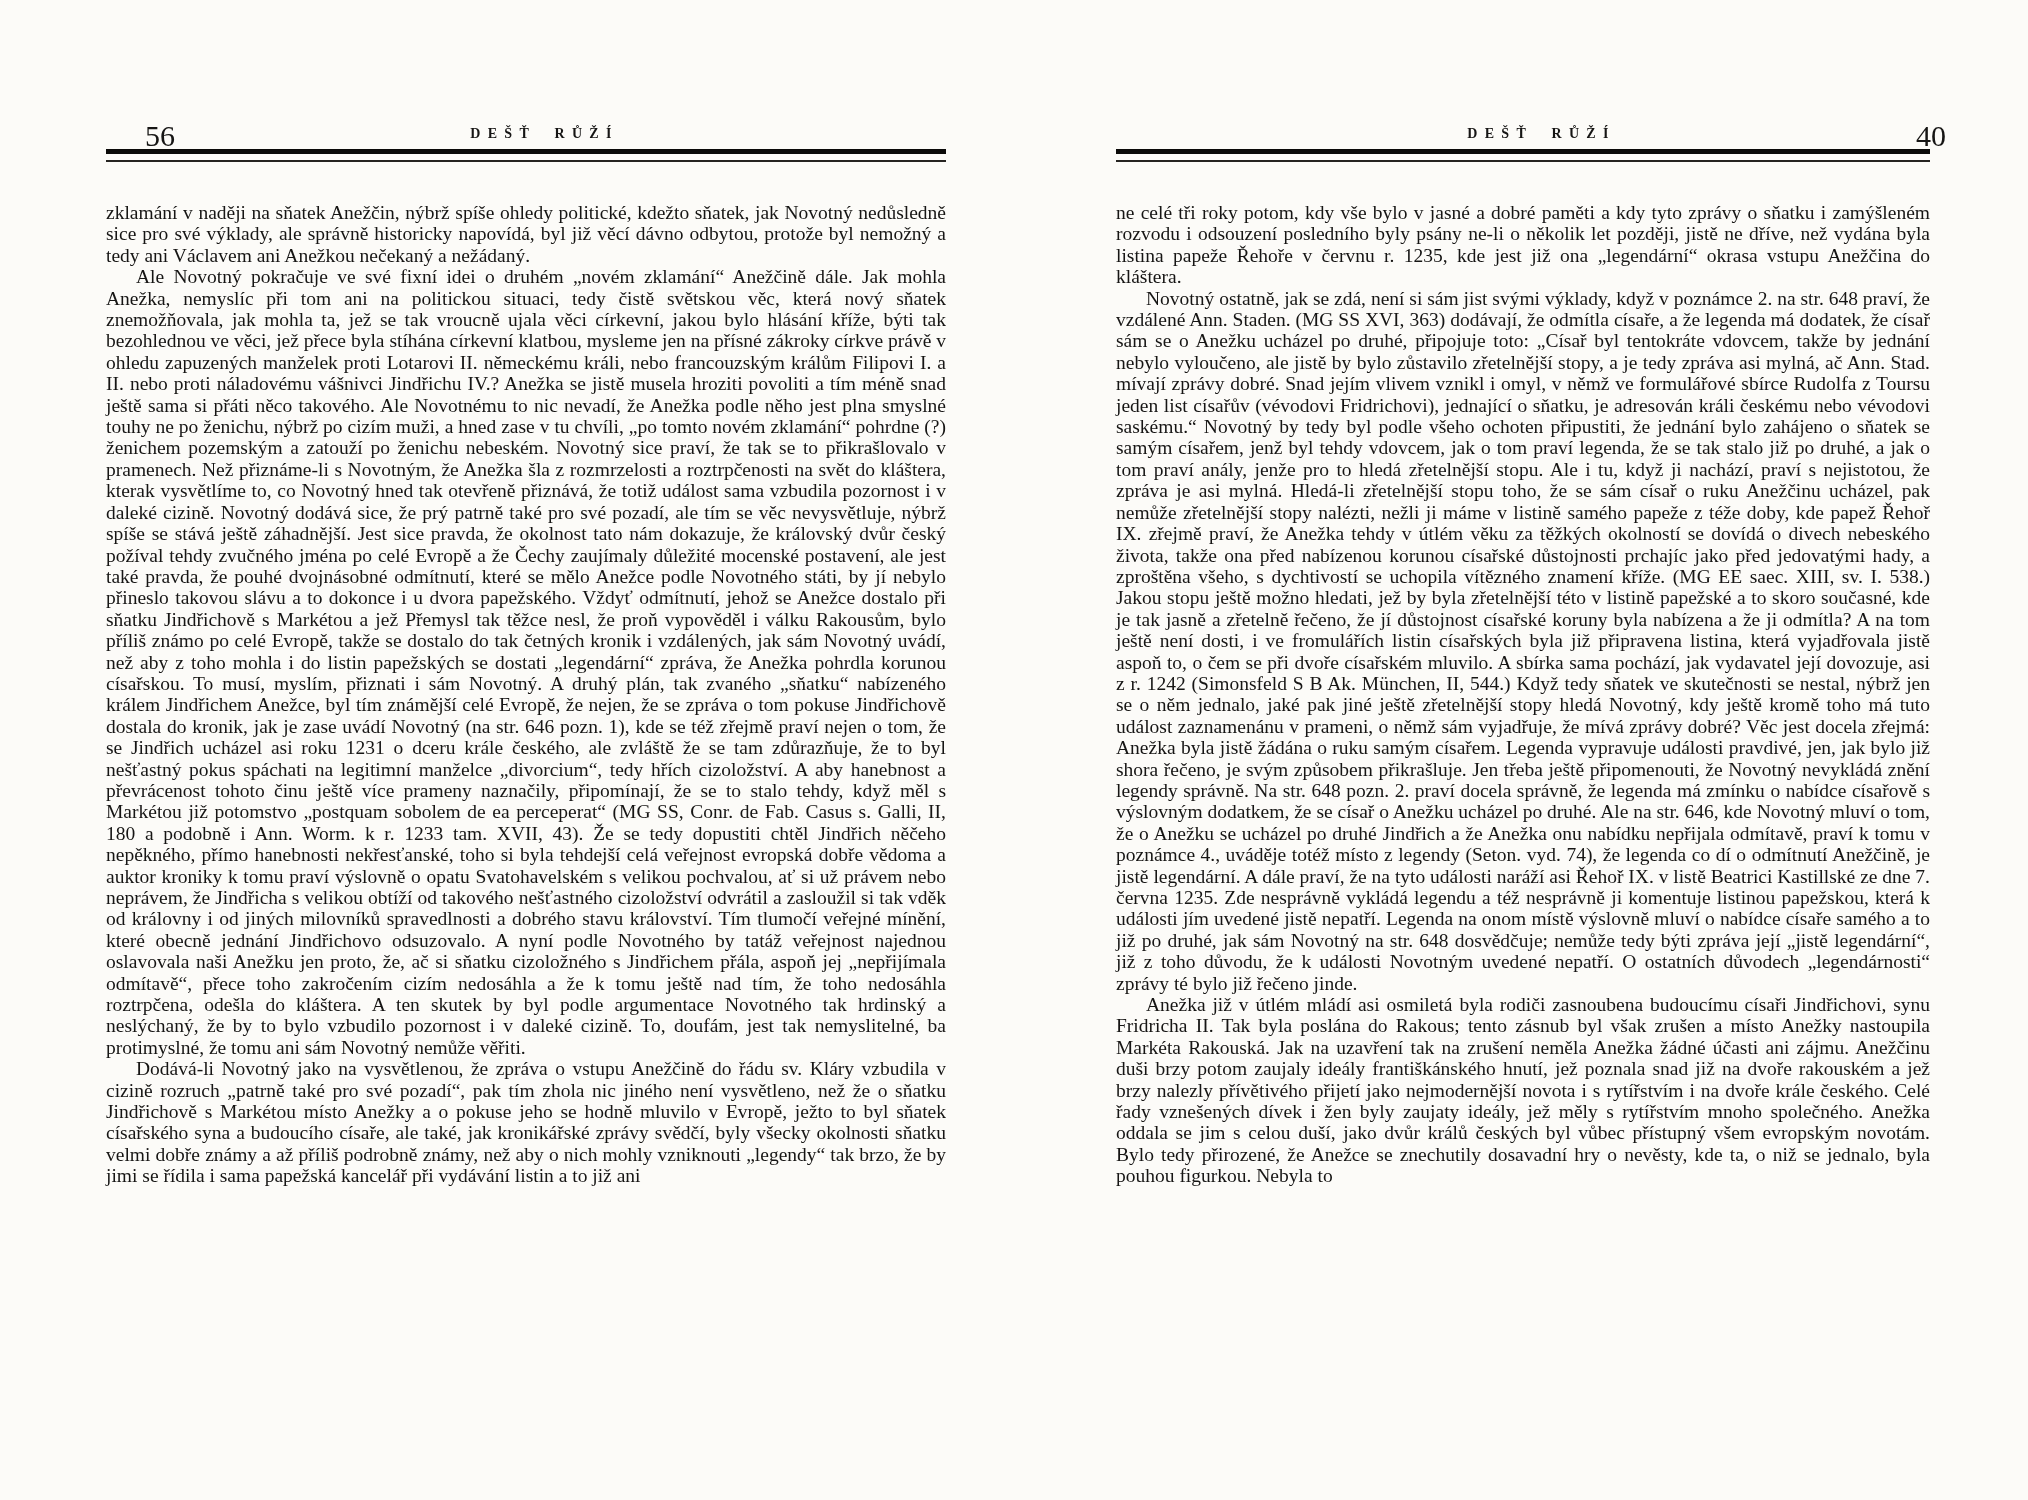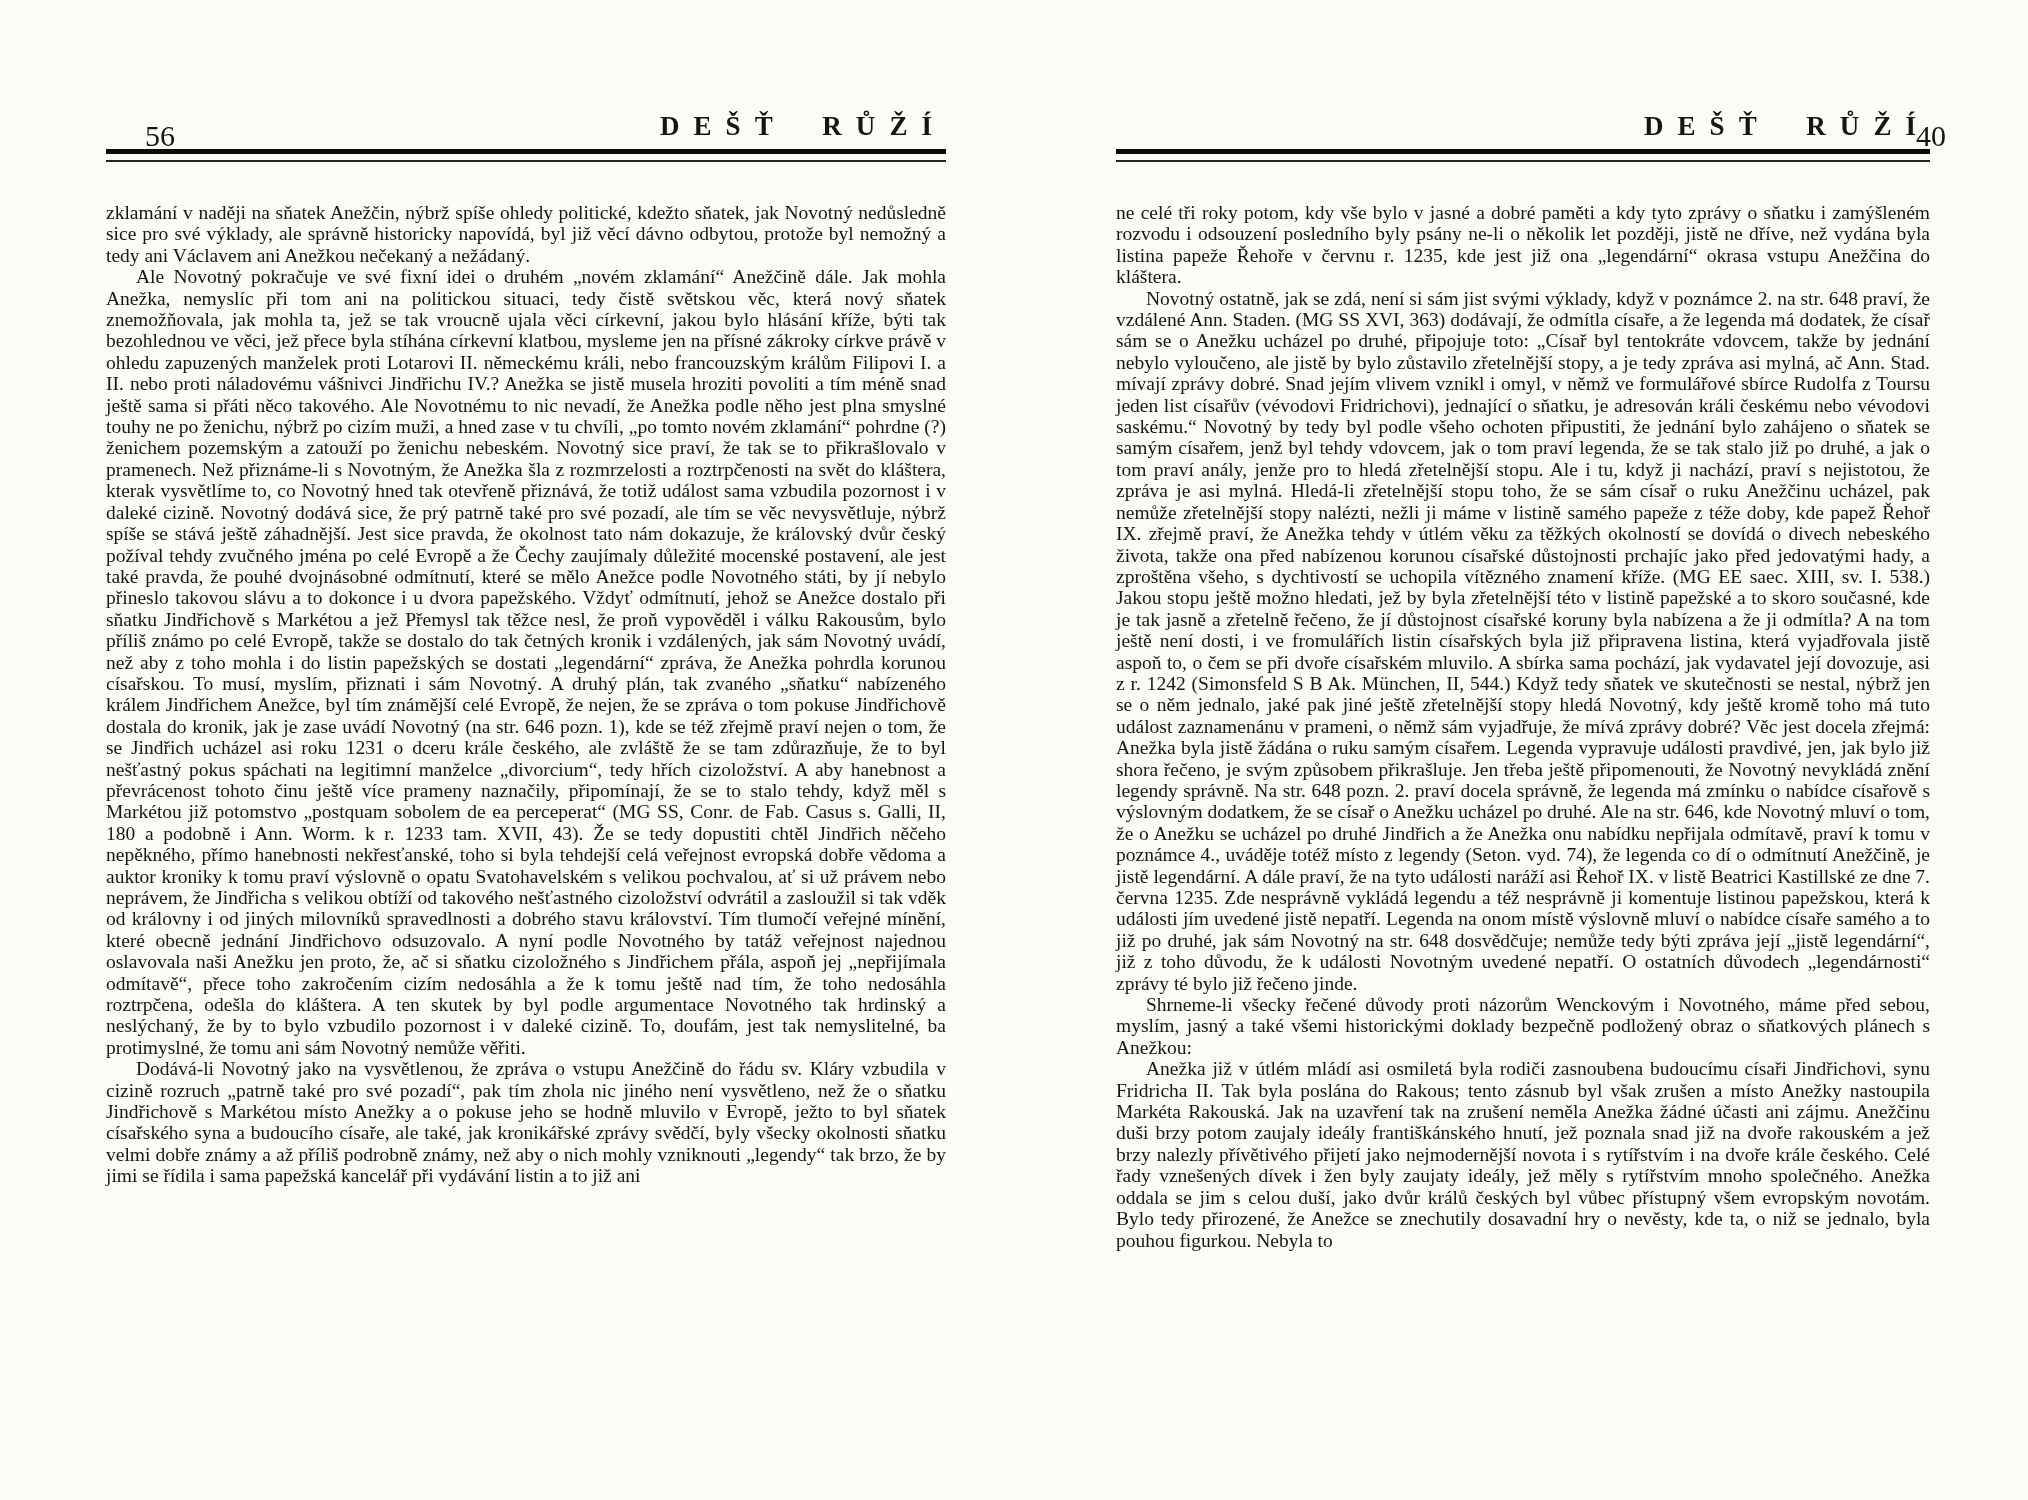--- a/index.html
+++ b/index.html
@@ -23,22 +23,22 @@
   #right-page { left: 1116px; width: 814px; }
 
   .page-header {
     position: relative;
     height: 46px;
     margin-left: 37px;
   }
   .running-title {
     position: absolute;
     left: 0; right: 0; bottom: 0;
-    text-align: right;
-    font-size: 27px;
+    text-align: center;
+    font-size: 14px;
     font-weight: bold;
     letter-spacing: 0.52em;
     word-spacing: 0.55em;
     white-space: nowrap;
   }
   .page-num {
     position: absolute;
     bottom: -9px;
     font-size: 30px;
     line-height: 1;
@@ -94,16 +94,15 @@
 <div class="page" id="right-page">
   <header class="page-header">
     <span class="running-title">DEŠŤ RŮŽÍ</span>
     <span class="page-num page-num-right">40</span>
   </header>
   <div class="rule-thick"></div>
   <div class="rule-thin"></div>
   <section class="page-body" id="right-body">
       <p class="para">ne celé tři roky potom, kdy vše bylo v jasné a dobré paměti a kdy tyto zprávy o sňatku i zamýšleném rozvodu i odsouzení posledního byly psány ne-li o několik let později, jistě ne dříve, než vydána byla listina papeže Řehoře v červnu r. 1235, kde jest již ona „legendární“ okrasa vstupu Anežčina do kláštera.</p>
       <p class="para indent">Novotný ostatně, jak se zdá, není si sám jist svými výklady, když v poznámce 2. na str. 648 praví, že vzdálené Ann. Staden. (MG SS XVI, 363) dodávají, že odmítla císaře, a že legenda má dodatek, že císař sám se o Anežku ucházel po druhé, připojuje toto: „Císař byl tentokráte vdovcem, takže by jednání nebylo vyloučeno, ale jistě by bylo zůstavilo zřetelnější stopy, a je tedy zpráva asi mylná, ač Ann. Stad. mívají zprávy dobré. Snad jejím vlivem vznikl i omyl, v němž ve formulářové sbírce Rudolfa z Toursu jeden list císařův (vévodovi Fridrichovi), jednající o sňatku, je adresován králi českému nebo vévodovi saskému.“ Novotný by tedy byl podle všeho ochoten připustiti, že jednání bylo zahájeno o sňatek se samým císařem, jenž byl tehdy vdovcem, jak o tom praví legenda, že se tak stalo již po druhé, a jak o tom praví anály, jenže pro to hledá zřetelnější stopu. Ale i tu, když ji nachází, praví s nejistotou, že zpráva je asi mylná. Hledá-li zřetelnější stopu toho, že se sám císař o ruku Anežčinu ucházel, pak nemůže zřetelnější stopy nalézti, nežli ji máme v listině samého papeže z téže doby, kde papež Řehoř IX. zřejmě praví, že Anežka tehdy v útlém věku za těžkých okolností se dovídá o divech nebeského života, takže ona před nabízenou korunou císařské důstojnosti prchajíc jako před jedovatými hady, a zproštěna všeho, s dychtivostí se uchopila vítězného znamení kříže. (MG EE saec. XIII, sv. I. 538.) Jakou stopu ještě možno hledati, jež by byla zřetelnější této v listině papežské a to skoro současné, kde je tak jasně a zřetelně řečeno, že jí důstojnost císařské koruny byla nabízena a že ji odmítla? A na tom ještě není dosti, i ve fromulářích listin císařských byla již připravena listina, která vyjadřovala jistě aspoň to, o čem se při dvoře císařském mluvilo. A sbírka sama pochází, jak vydavatel její dovozuje, asi z r. 1242 (Simonsfeld S B Ak. München, II, 544.) Když tedy sňatek ve skutečnosti se nestal, nýbrž jen se o něm jednalo, jaké pak jiné ještě zřetelnější stopy hledá Novotný, kdy ještě kromě toho má tuto událost zaznamenánu v prameni, o němž sám vyjadřuje, že mívá zprávy dobré? Věc jest docela zřejmá: Anežka byla jistě žádána o ruku samým císařem. Legenda vypravuje události pravdivé, jen, jak bylo již shora řečeno, je svým způsobem přikrašluje. Jen třeba ještě připomenouti, že Novotný nevykládá znění legendy správně. Na str. 648 pozn. 2. praví docela správně, že legenda má zmínku o nabídce císařově s výslovným dodatkem, že se císař o Anežku ucházel po druhé. Ale na str. 646, kde Novotný mluví o tom, že o Anežku se ucházel po druhé Jindřich a že Anežka onu nabídku nepřijala odmítavě, praví k tomu v poznámce 4., uváděje totéž místo z legendy (Seton. vyd. 74), že legenda co dí o odmítnutí Anežčině, je jistě legendární. A dále praví, že na tyto události naráží asi Řehoř IX. v listě Beatrici Kastillské ze dne 7. června 1235. Zde nesprávně vykládá legendu a též nesprávně ji komentuje listinou papežskou, která k události jím uvedené jistě nepatří. Legenda na onom místě výslovně mluví o nabídce císaře samého a to již po druhé, jak sám Novotný na str. 648 dosvědčuje; nemůže tedy býti zpráva její „jistě legendární“, již z toho důvodu, že k události Novotným uvedené nepatří. O ostatních důvodech „legendárnosti“ zprávy té bylo již řečeno jinde.</p>
-      <p class="para indent">Shrneme-li všecky řečené důvody proti názorům Wenckovým i Novotného, máme před sebou, myslím, jasný a také všemi historickými doklady bezpečně podložený obraz o sňatkových plánech s Anežkou:</p>
       <p class="para indent">Anežka již v útlém mládí asi osmiletá byla rodiči zasnoubena budoucímu císaři Jindřichovi, synu Fridricha II. Tak byla poslána do Rakous; tento zásnub byl však zrušen a místo Anežky nastoupila Markéta Rakouská. Jak na uzavření tak na zrušení neměla Anežka žádné účasti ani zájmu. Anežčinu duši brzy potom zaujaly ideály františkánského hnutí, jež poznala snad již na dvoře rakouském a jež brzy nalezly přívětivého přijetí jako nejmodernější novota i s rytířstvím i na dvoře krále českého. Celé řady vznešených dívek i žen byly zaujaty ideály, jež měly s rytířstvím mnoho společného. Anežka oddala se jim s celou duší, jako dvůr králů českých byl vůbec přístupný všem evropským novotám. Bylo tedy přirozené, že Anežce se znechutily dosavadní hry o nevěsty, kde ta, o niž se jednalo, byla pouhou figurkou. Nebyla to</p>
     </section>
 </div>
 
 </body></html>

